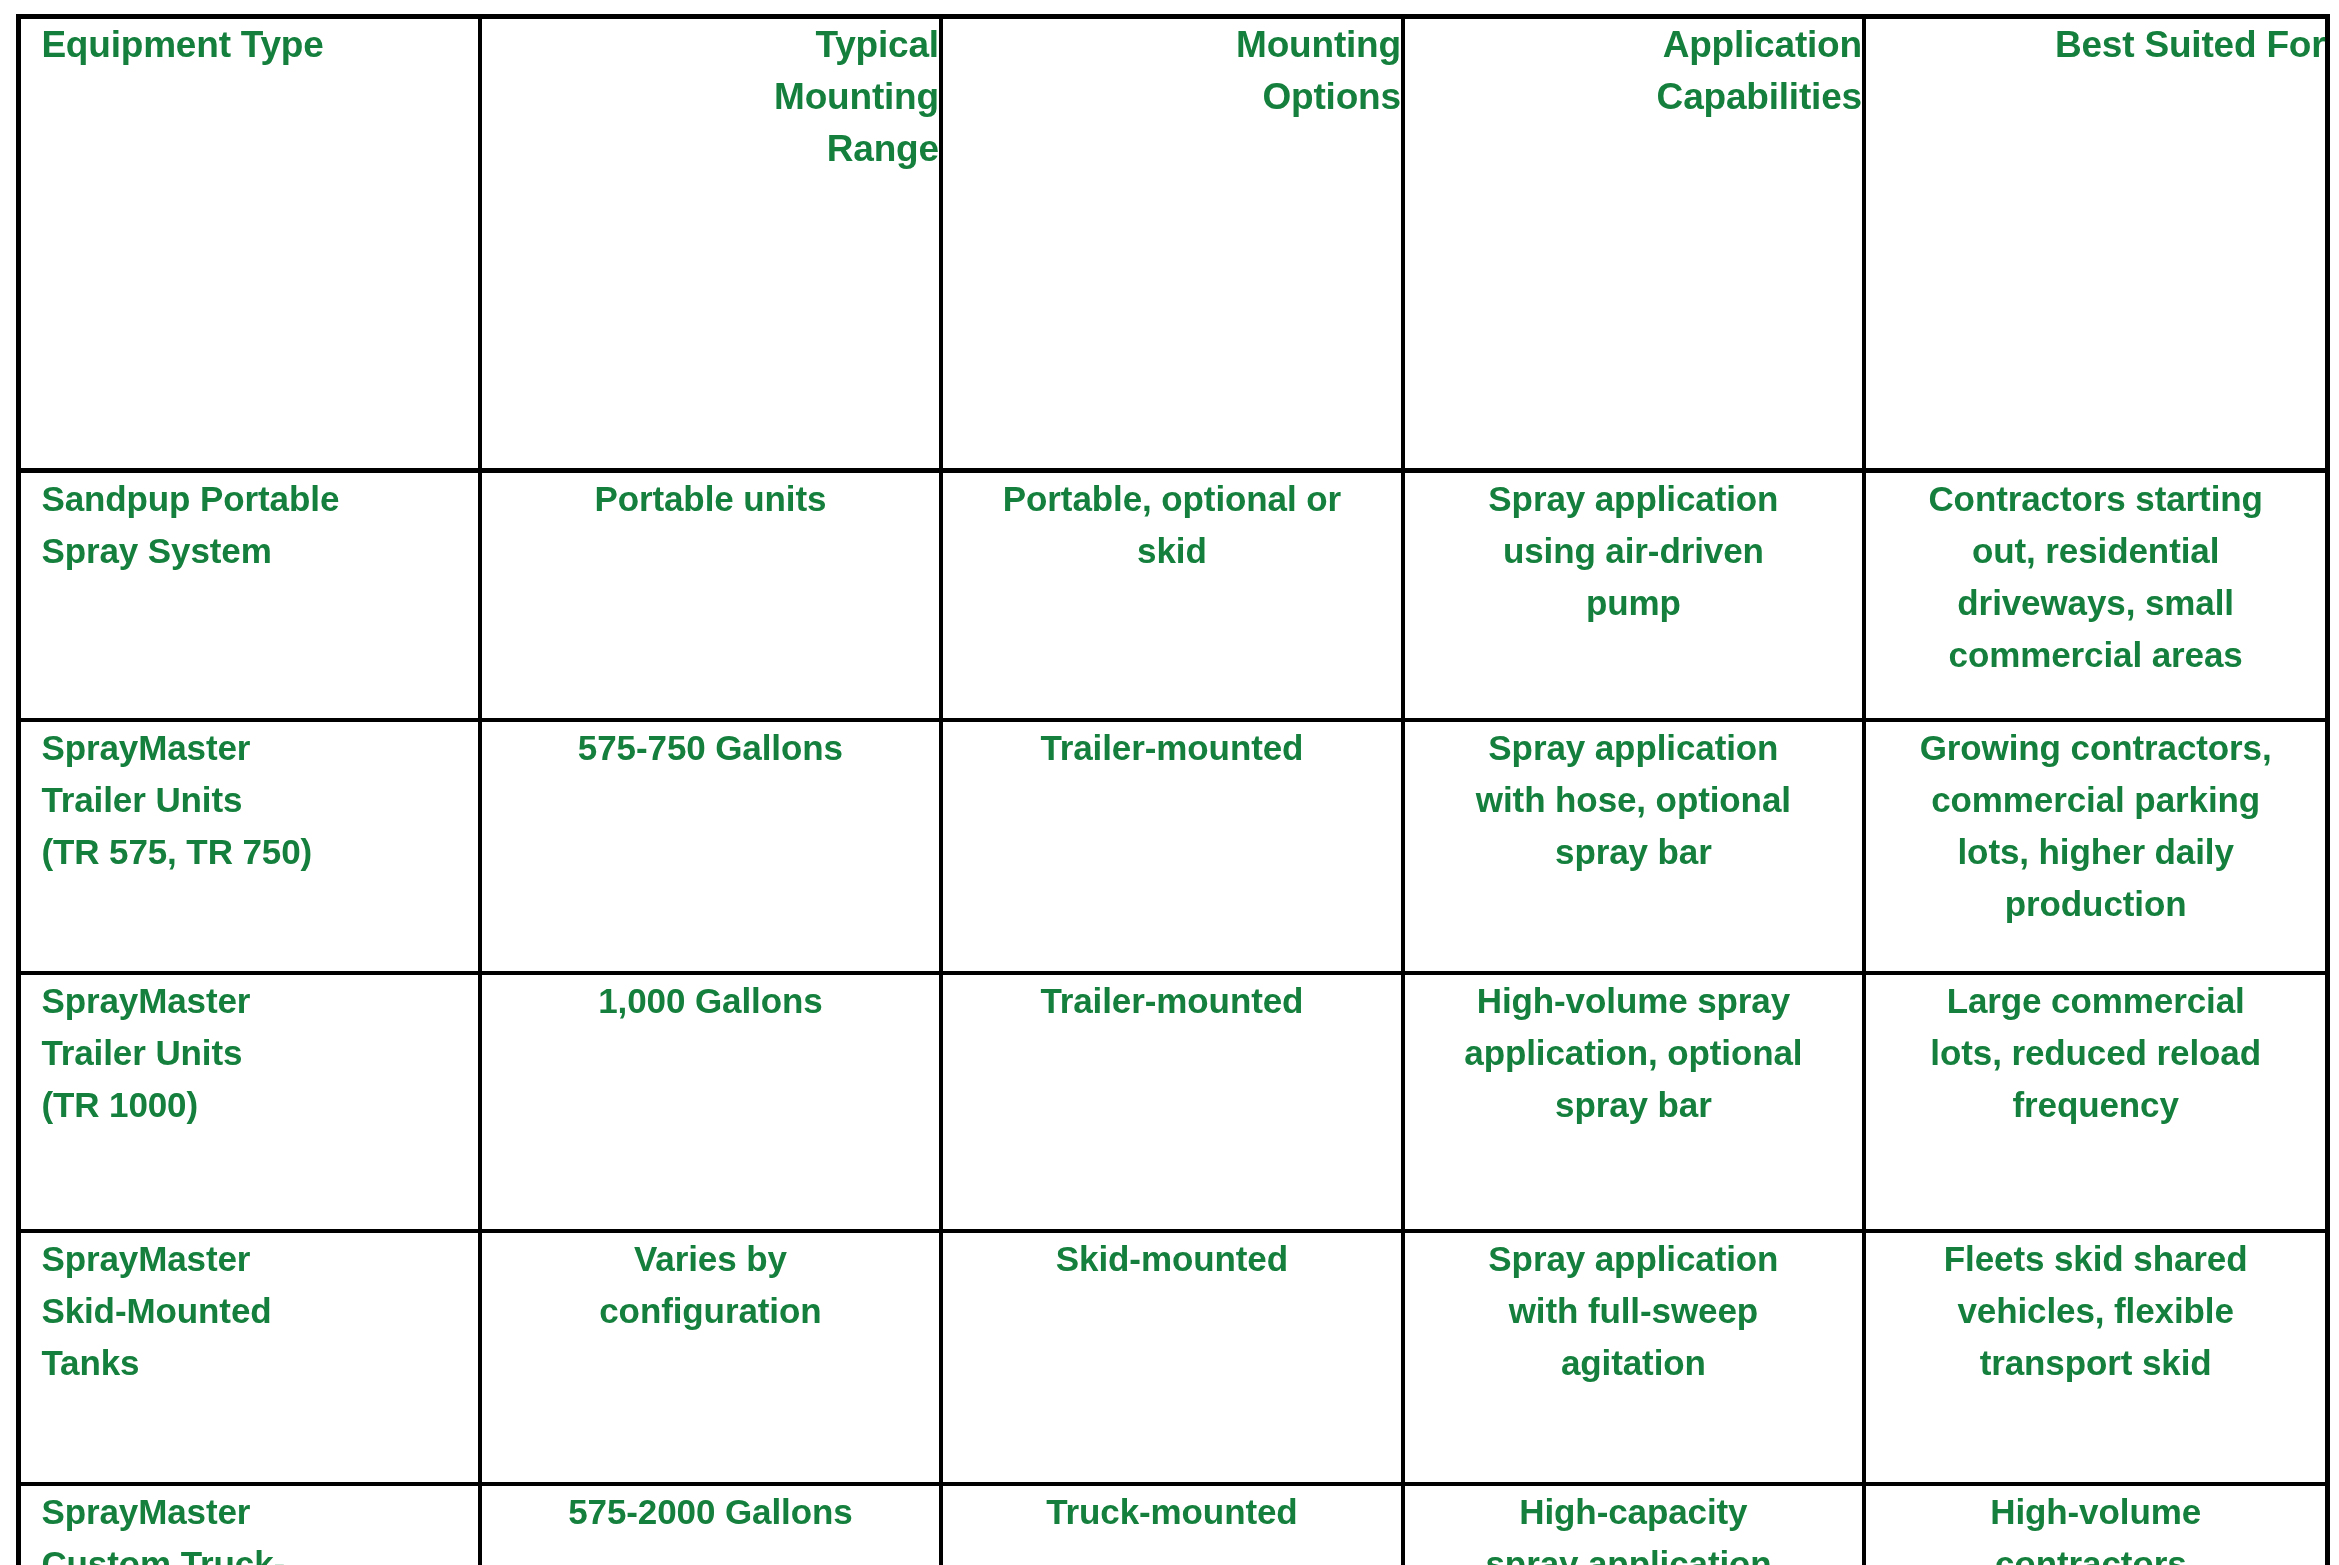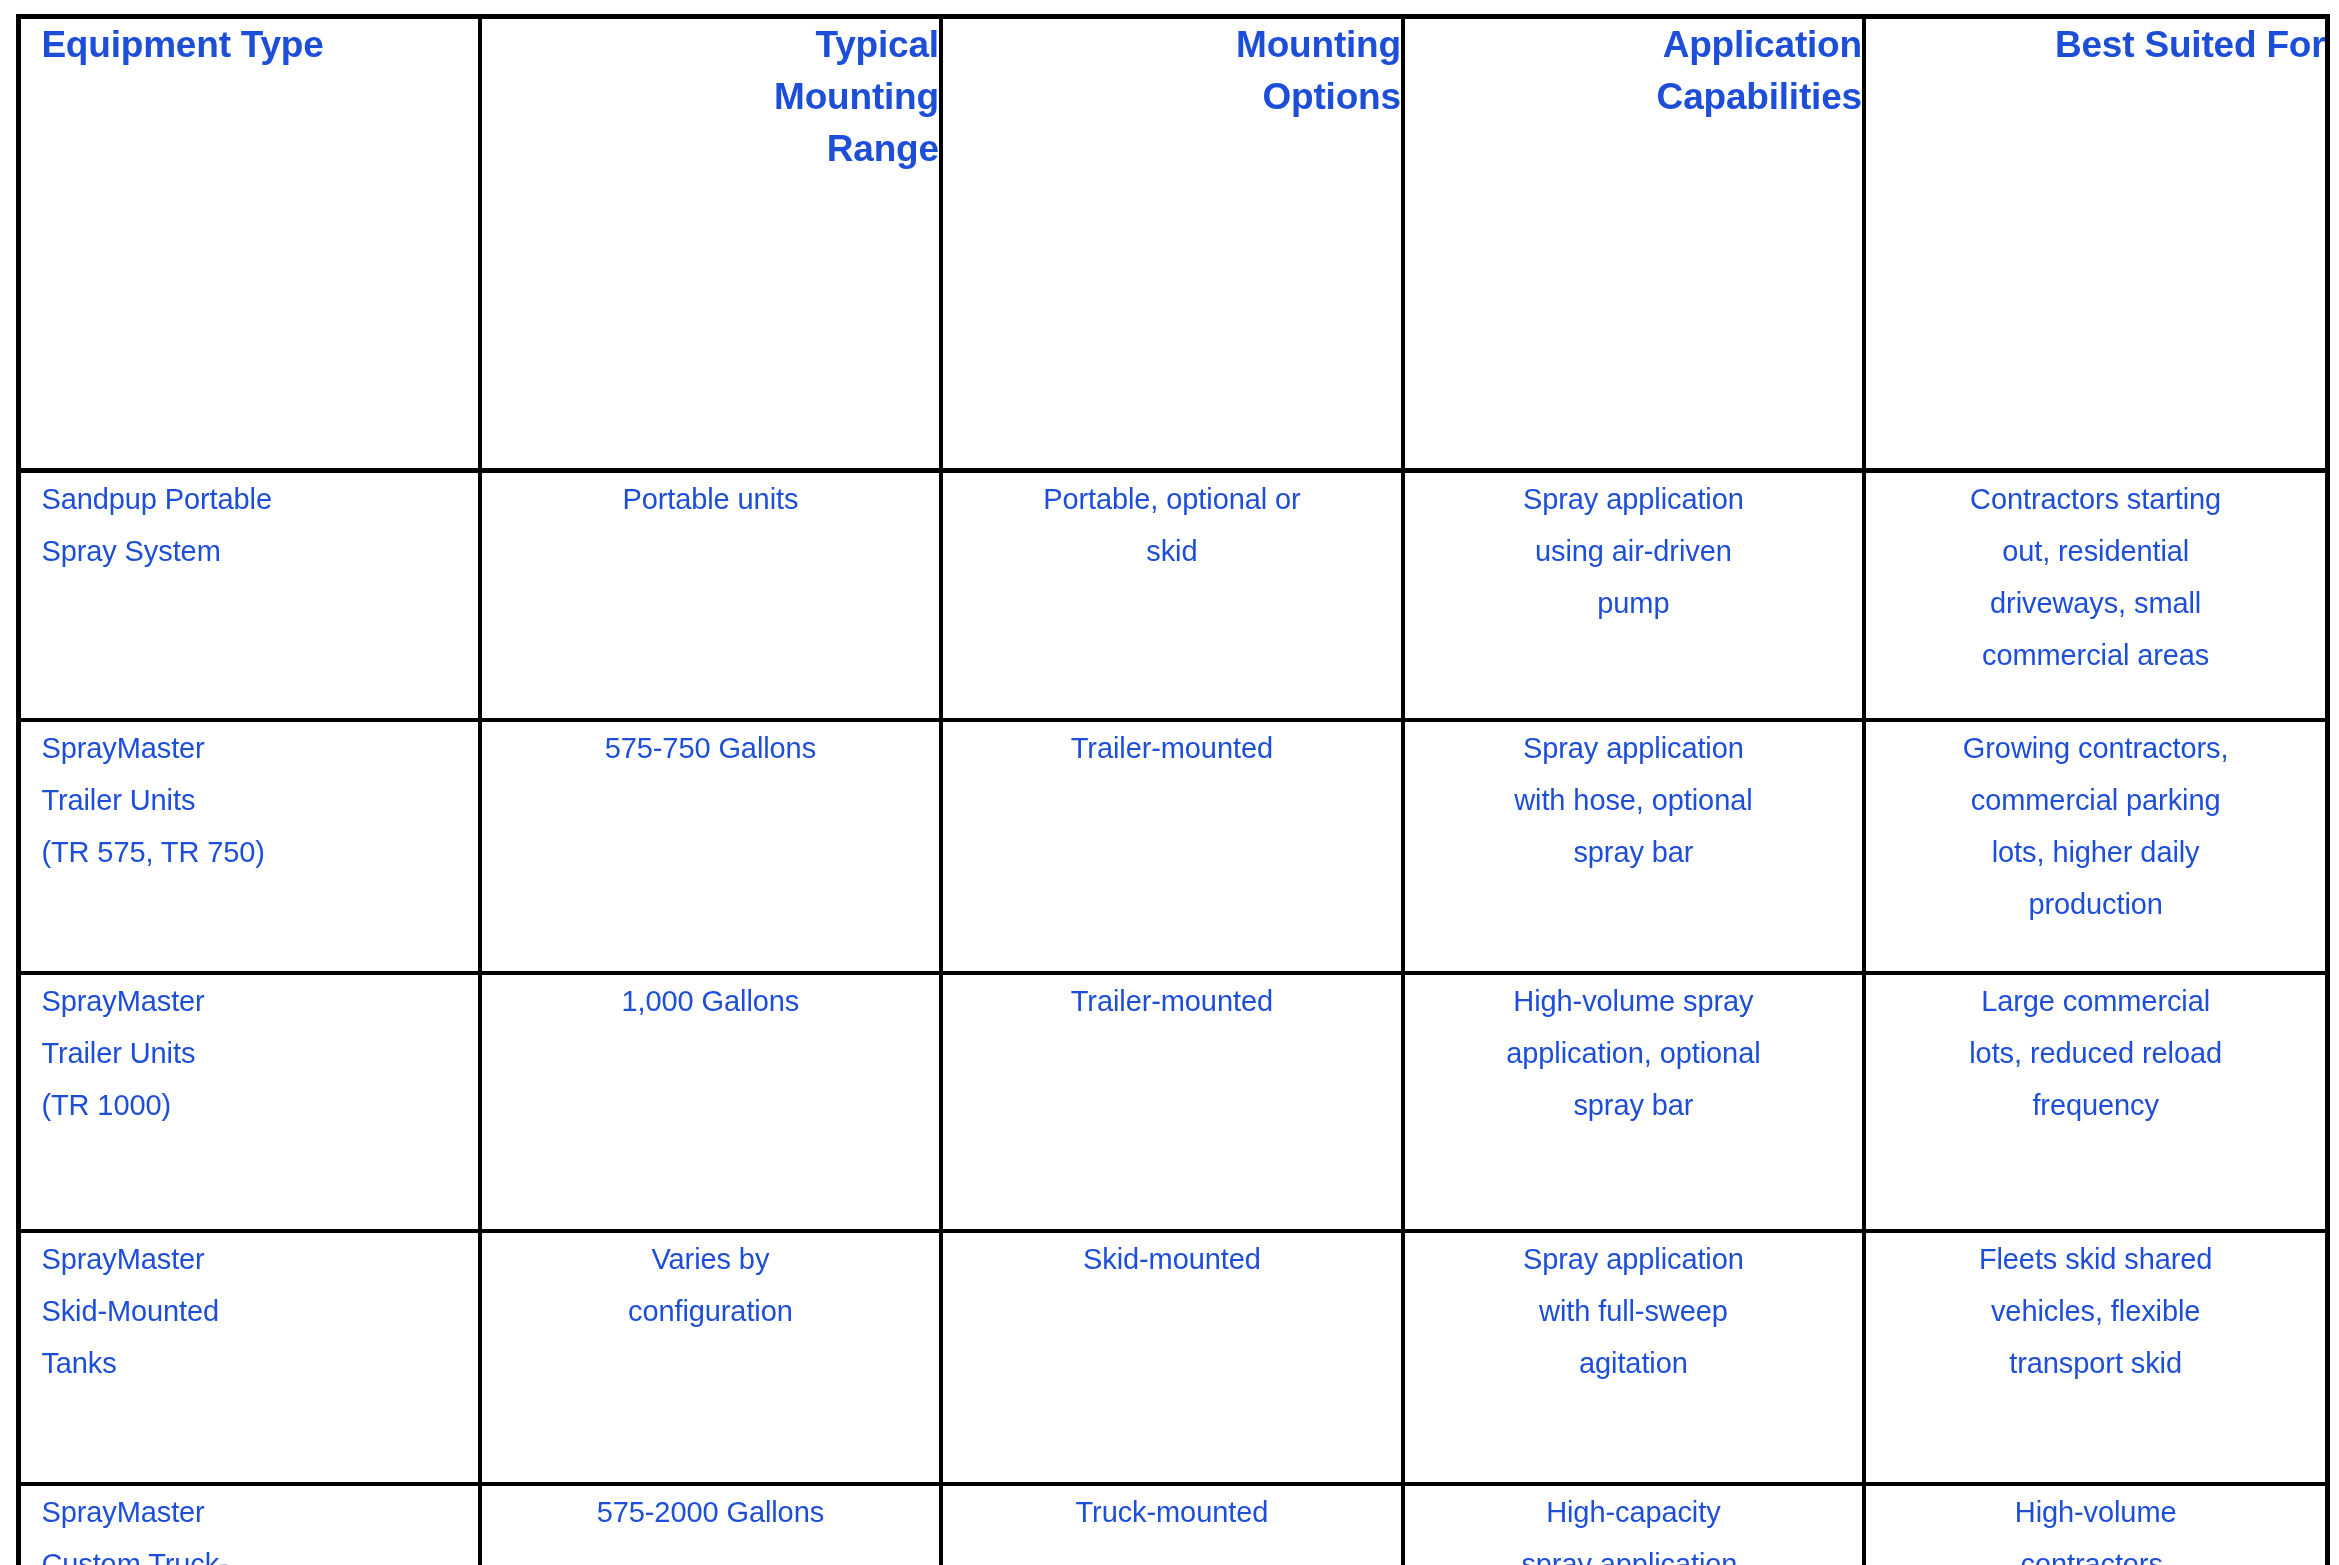--- a/index.html
+++ b/index.html
@@ -45,21 +45,21 @@
   table.comparison col.c3 { width: 461px; }
   table.comparison col.c4 { width: 464px; }
 
   table.comparison th,
   table.comparison td {
     border-left: 4.6px solid #000000;
     border-right: 4.6px solid #000000;
     border-top: 0;
     border-bottom: 0;
     padding: 0;
-    color: #1d4ed8;
+    color: #15803d;
     vertical-align: top;
     background: #ffffff;
   }
 
   table.comparison thead tr {
     border-bottom: 5.5px solid #000000;
   }
   table.comparison tbody tr {
     border-bottom: 4.6px solid #000000;
   }
@@ -78,22 +78,22 @@
     padding: 18.3px 14.6px 0 14.6px;
     font-stretch: condensed;
   }
   .hd.first {
     text-align: left;
     padding-left: 20px;
   }
 
   
   .bd {
-    font-size: 29px;
-    font-weight: 400;
+    font-size: 35px;
+    font-weight: 700;
     line-height: 52px;
     letter-spacing: -0.1px;
     text-align: center;
     padding: 20px 12.8px 0 12.8px;
     font-stretch: condensed;
   }
   .bd.first {
     text-align: left;
     padding-left: 20px;
     padding-right: 9.1px;

